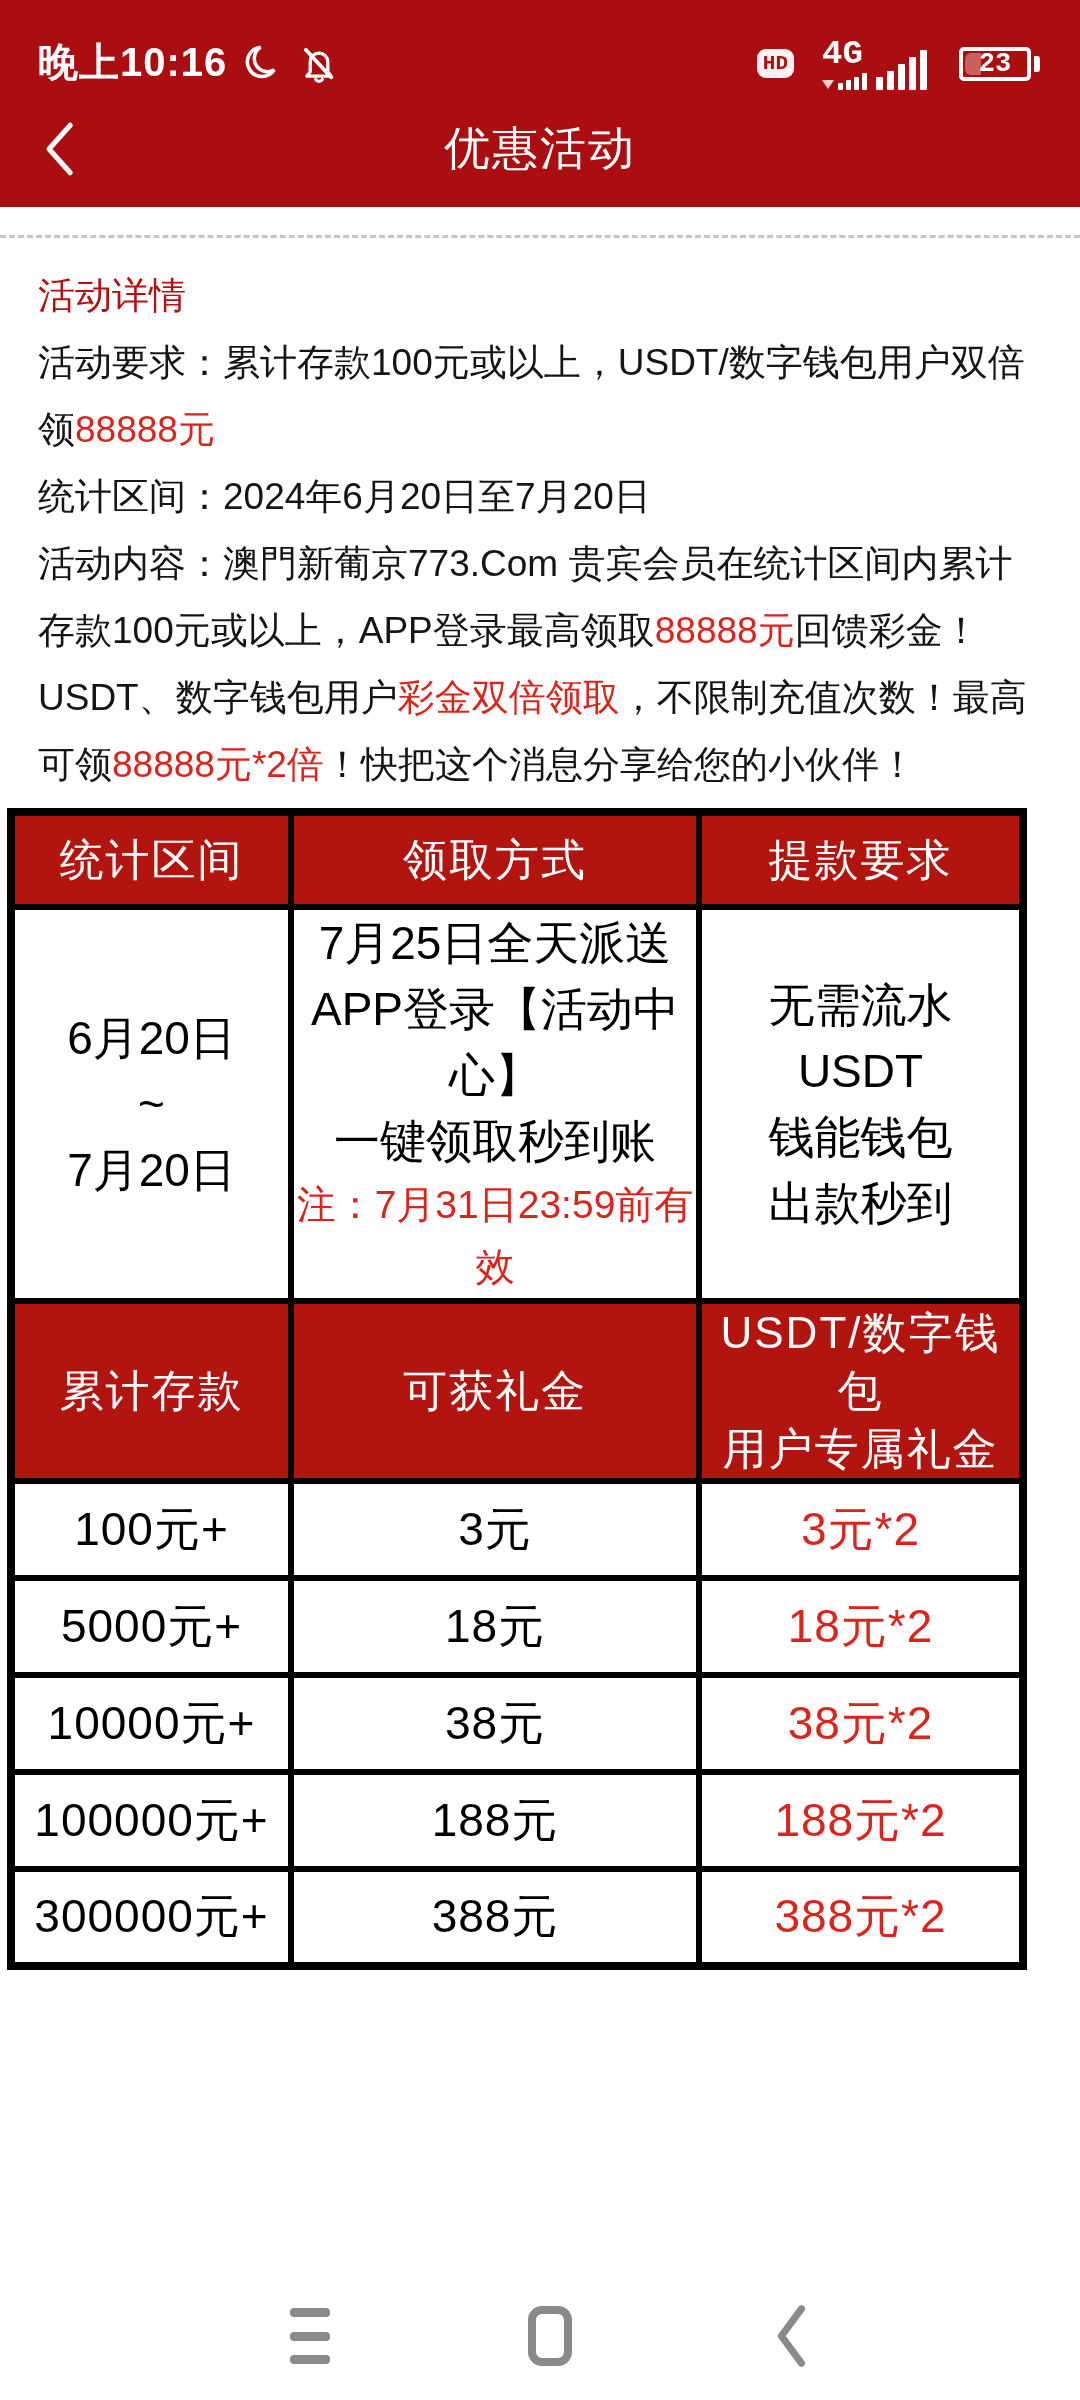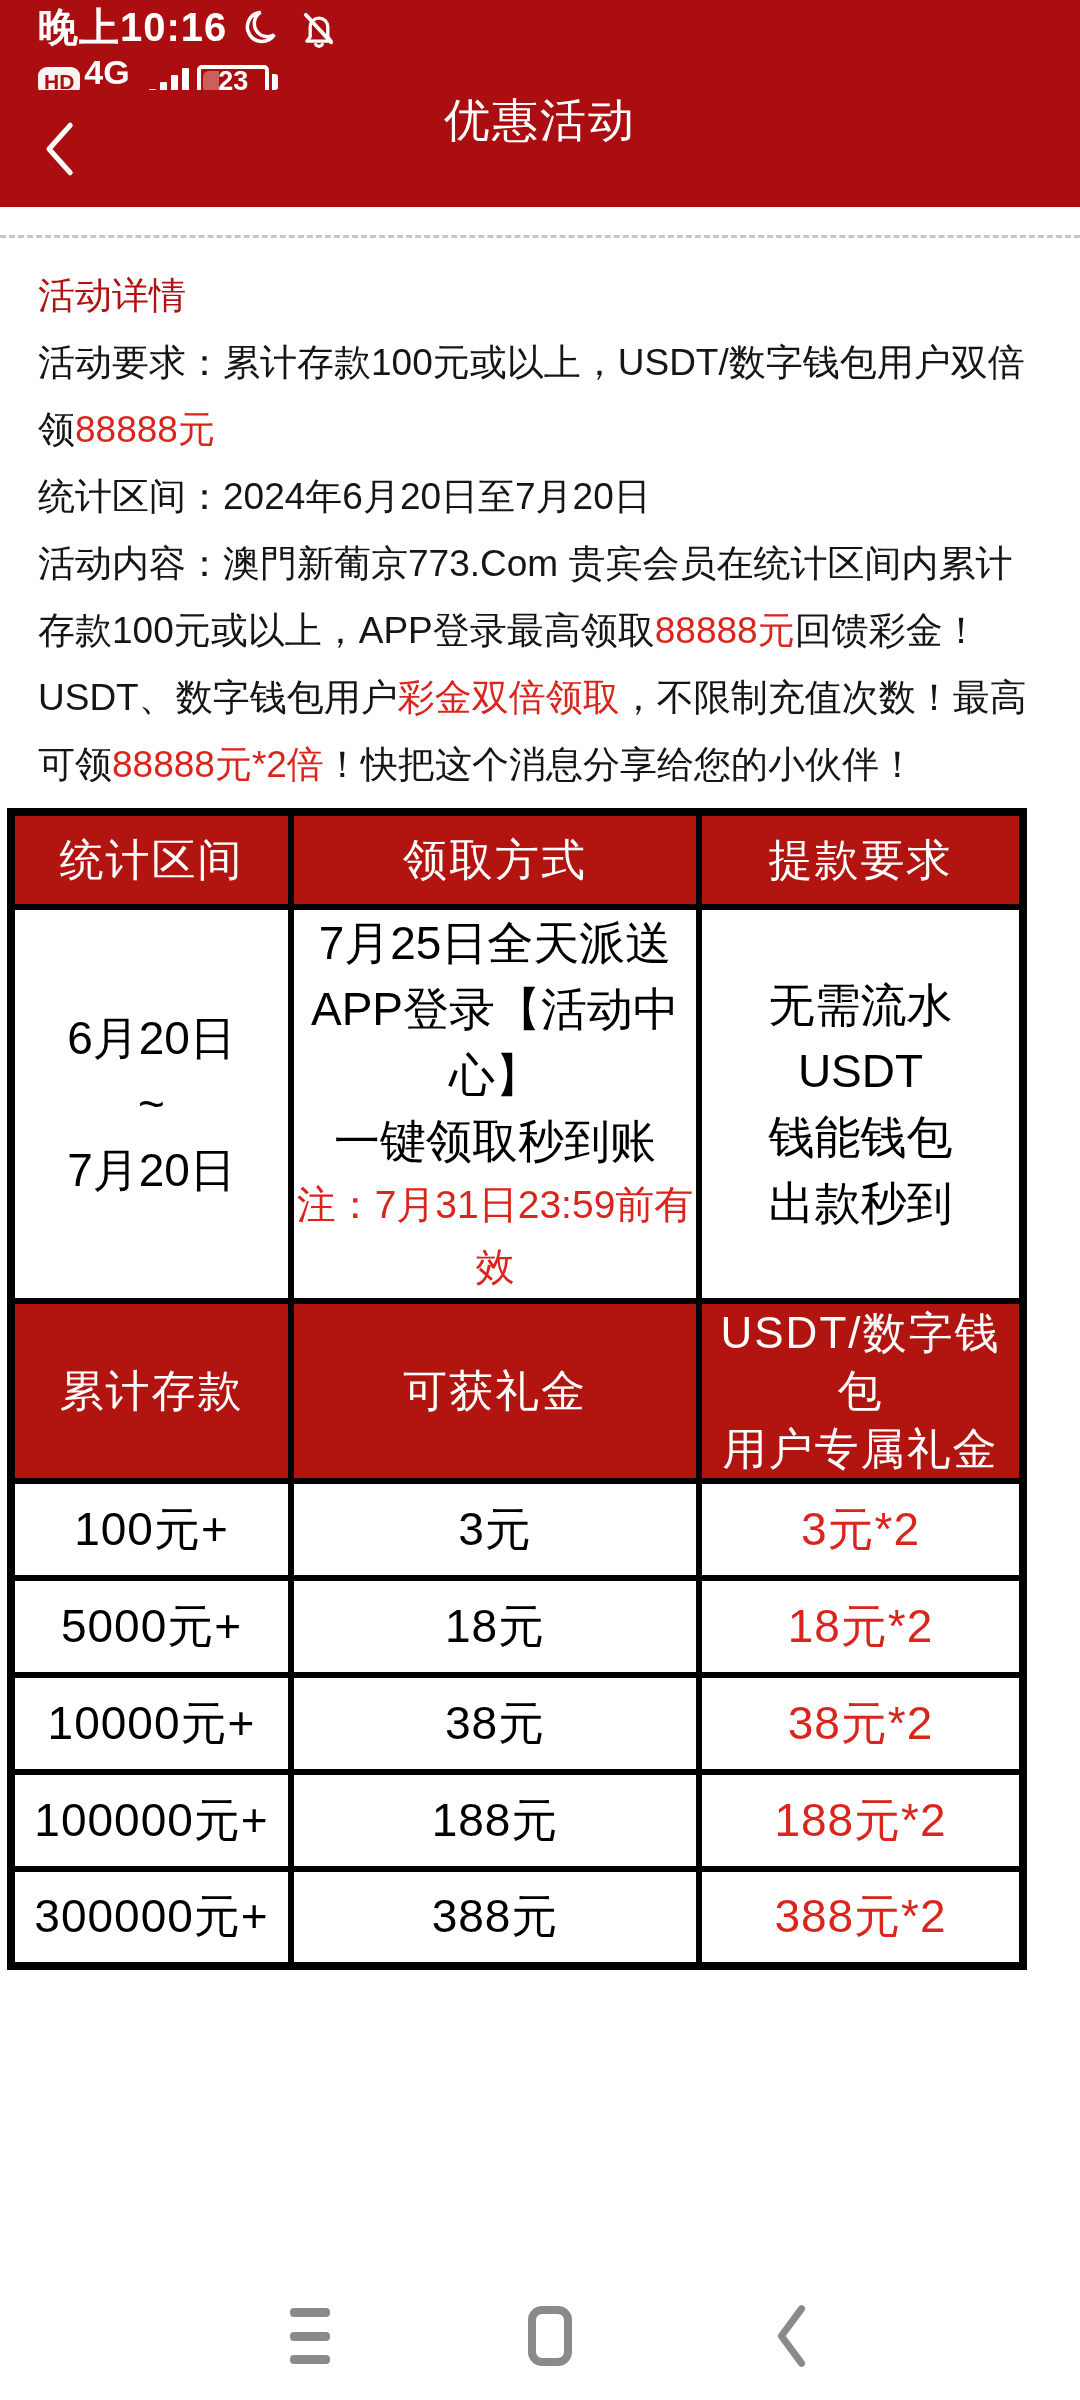--- a/index.html
+++ b/index.html
@@ -13,28 +13,27 @@
   *{box-sizing:border-box;margin:0;padding:0;}
   html,body{margin:0;padding:0;background:#777;}
   body{font-family:"Liberation Sans","DejaVu Sans",sans-serif;}
   .screen{
     position:relative;width:1080px;height:2400px;margin:0 auto;
     background:#ffffff;overflow:hidden;
   }
   
   .status-bar{
     height:90px;background:var(--bar-red);color:#fff;
-    display:flex;align-items:flex-start;justify-content:space-between;
+    display:flex;align-items:flex-end;justify-content:space-between;
     padding:0 40px 0 38px;
-    flex-direction:column;
   }
   .sb-left{display:flex;align-items:center;gap:14px;}
   .sb-time{font-size:40px;font-weight:600;letter-spacing:1px;}
   .sb-icon{display:inline-flex;align-items:center;}
-  .sb-right{display:flex;align-items:center;gap:4px;}
+  .sb-right{display:flex;align-items:center;gap:28px;font-family:Liberation Mono, monospace;}
   .hd-badge{
     background:#fdf2f2;color:var(--bar-red);border-radius:9px;
     font-size:21px;font-weight:800;padding:4px 6px;line-height:1;
   }
   .net{display:flex;align-items:flex-end;gap:6px;}
   .net-left{display:flex;flex-direction:column;align-items:flex-start;line-height:1;}
   .net-label{font-size:34px;font-weight:600;margin-bottom:2px;}
   .bars{display:flex;align-items:flex-end;}
   .bars i{display:block;background:#fff;border-radius:1px;}
   .bars.small i{width:5px;margin-right:3px;}
@@ -46,21 +45,21 @@
   .battery{
     position:relative;width:72px;height:34px;border:4px solid #fff;border-radius:5px;
     display:flex;align-items:center;justify-content:center;background:transparent;
   }
   .battery-fill{position:absolute;left:2px;top:2px;bottom:2px;width:16px;background:#c9605b;border-radius:6px 0 0 6px;}
   .battery-num{position:relative;font-size:27px;font-weight:600;color:#fff;}
   .battery-nub{width:6px;height:16px;background:#fff;border-radius:0 3px 3px 0;margin-left:3px;}
   
   .app-header{
     position:relative;height:117px;background:var(--bar-red);color:#fff;
-    display:flex;align-items:flex-start;justify-content:center;
+    display:flex;align-items:center;justify-content:center;
   }
   .back-btn{position:absolute;left:36px;top:0;bottom:0;display:flex;align-items:center;cursor:pointer;}
   .app-title{font-size:46px;font-weight:500;letter-spacing:2px;}
   
   .article-title{
     margin-top:46px;text-align:center;color:#000;
     font-size:58px;line-height:80px;font-weight:700;letter-spacing:1px;
   }
   .dashed-divider{border:0;border-top:3px dashed #c6c6c6;margin:28px 0 0 0;}
   .details{padding:24px 38px 0 38px;color:var(--ink);font-size:37px;line-height:67px;}

